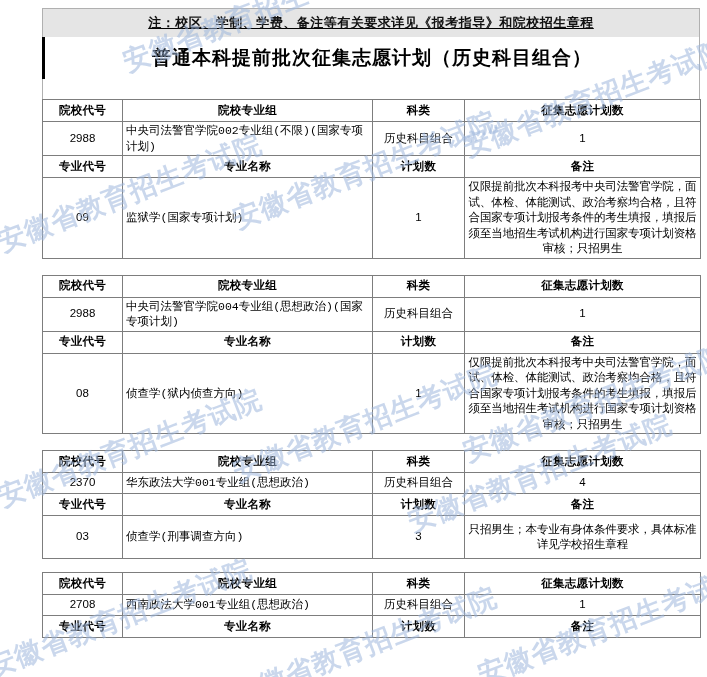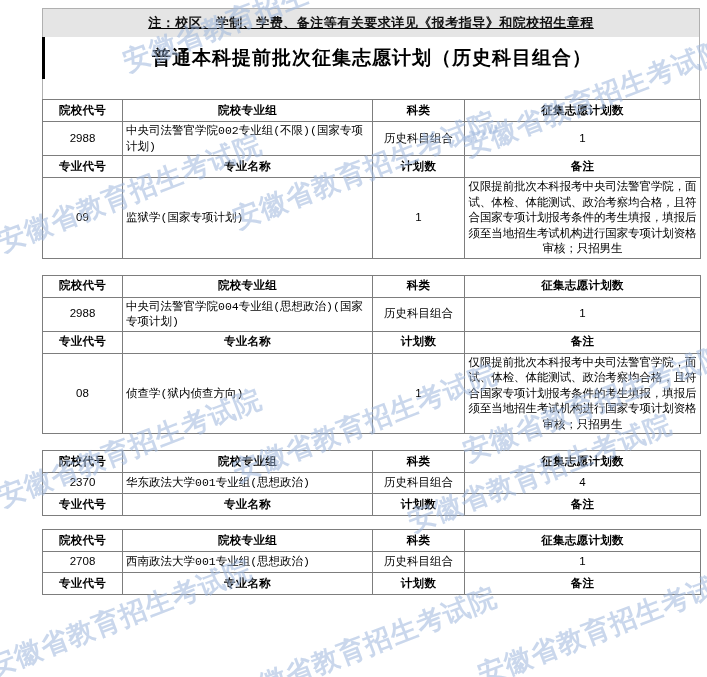--- a/index.html
+++ b/index.html
@@ -265,20 +265,26 @@
           <td class="cell-l">华东政法大学001专业组(思想政治)</td>
           <td class="cell-c">历史科目组合</td>
           <td class="cell-c">4</td>
         </tr>
         <tr>
           <td class="hdr">专业代号</td>
           <td class="hdr">专业名称</td>
           <td class="hdr">计划数</td>
           <td class="hdr">备注</td>
         </tr>
+        <tr class="major-row short">
+          <td class="cell-c">03</td>
+          <td class="cell-l">侦查学(刑事调查方向)</td>
+          <td class="cell-c">3</td>
+          <td class="remark">只招男生；本专业有身体条件要求，具体标准详见学校招生章程</td>
+        </tr>
       </tbody>
     </table>
 
     <div class="block-gap small"></div>
 
     <table class="block">
       <colgroup>
           <col class="c1">
           <col class="c2">
           <col class="c3">

